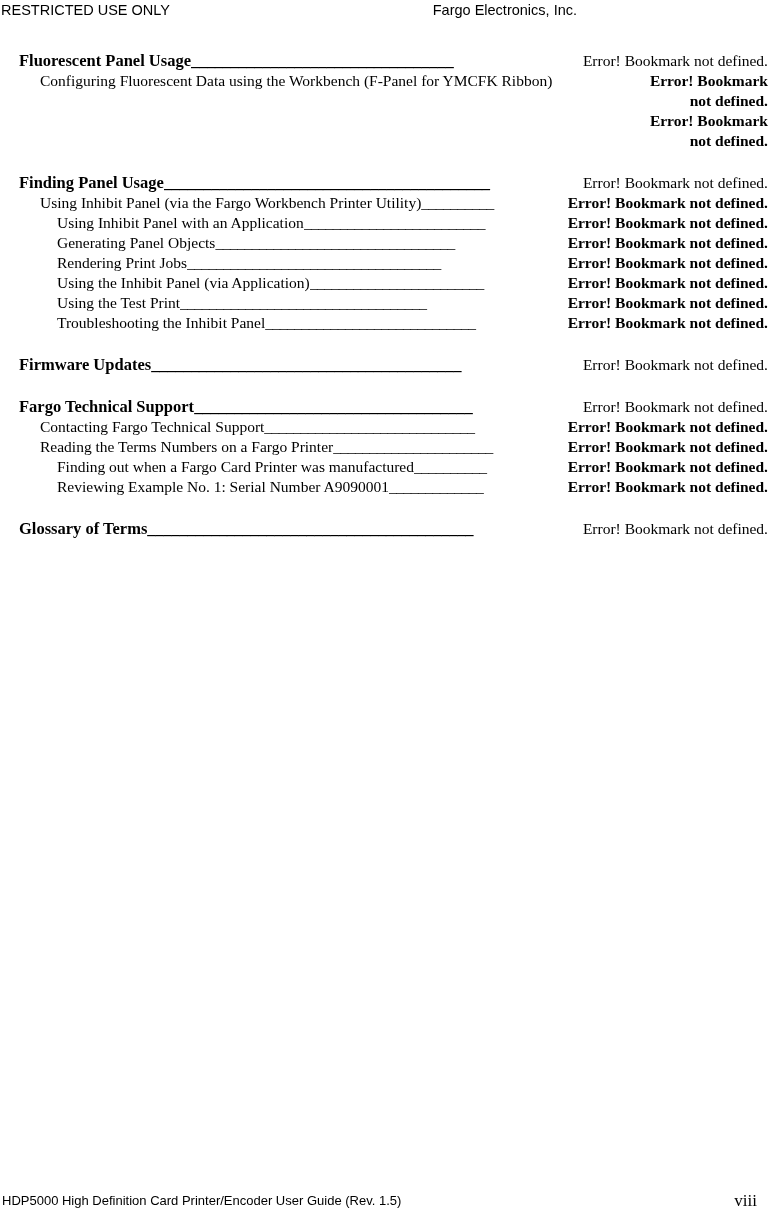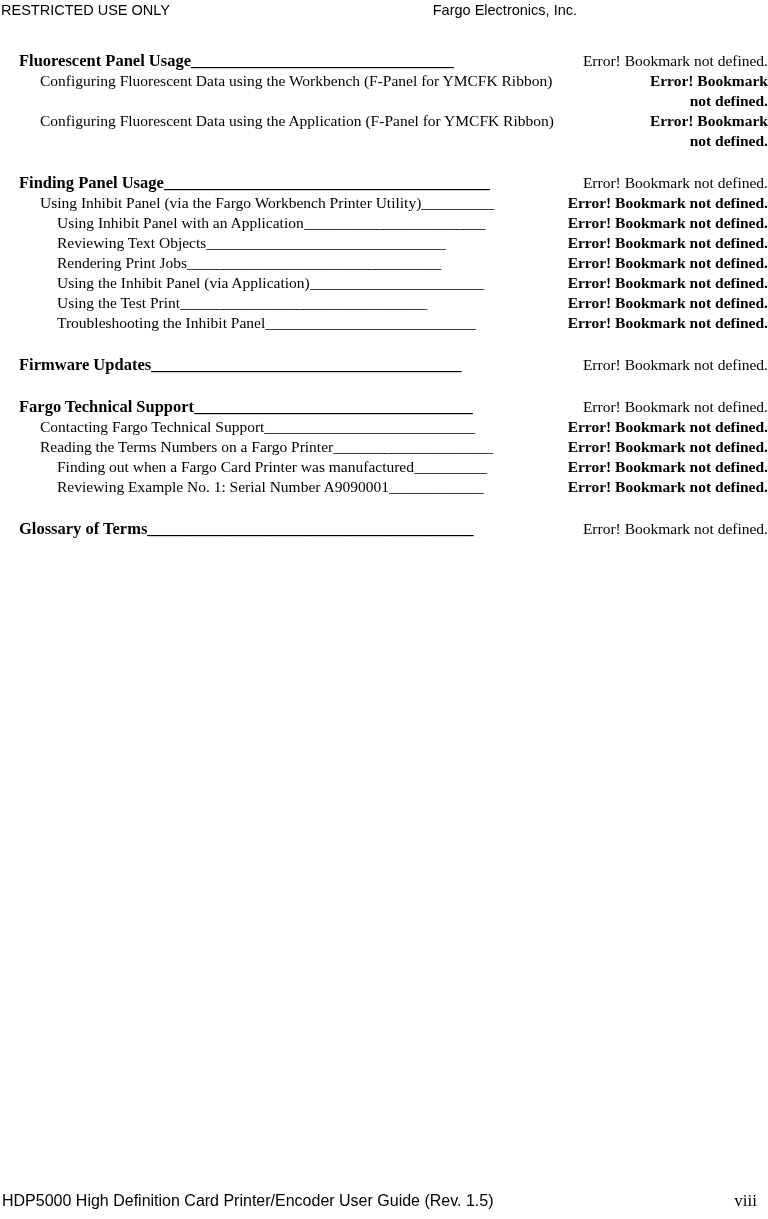--- a/index.html
+++ b/index.html
@@ -143,21 +143,21 @@
     bottom: 0px;
     left: 0px;
     width: 768px;
     height: 30px;
   }
   .footer-left {
     position: absolute;
     left: 2px;
     top: 2px;
     font-family: "Liberation Sans", "DejaVu Sans", sans-serif;
-    font-size: 16px;
+    font-size: 13px;
     line-height: 20px;
     white-space: nowrap;
   }
   .footer-right {
     position: absolute;
     right: 11px;
     top: 2px;
     font-family: "Liberation Serif", "DejaVu Serif", serif;
     font-size: 17px;
     line-height: 20px;
@@ -183,21 +183,20 @@
     <div class="toc-entry lvl2 nolead">
       <div class="entry-line">
         <span class="entry-title">Configuring Fluorescent Data using the Workbench (F-Panel for YMCFK Ribbon)</span>
         <span class="entry-leader">  </span>
         <span class="entry-page">Error! Bookmark</span>
       </div>
     </div>
     <div class="wrap-line">not defined.</div>
     <div class="toc-entry lvl2 nolead">
       <div class="entry-line">
-        <span class="entry-title">Configuring Fluorescent Data using the Application (F-Panel for YMCFK Ribbon)</span>
         <span class="entry-leader">  </span>
         <span class="entry-page">Error! Bookmark</span>
       </div>
     </div>
     <div class="wrap-line">not defined.</div>
     <div class="gap-small"></div>
     <div class="toc-entry lvl1">
       <div class="entry-line">
         <span class="entry-title">Finding Panel Usage </span>
         <span class="entry-leader">_________________________________________</span>
@@ -213,21 +212,21 @@
     </div>
     <div class="toc-entry lvl3">
       <div class="entry-line">
         <span class="entry-title">Using Inhibit Panel with an Application</span>
         <span class="entry-leader">_________________________</span>
         <span class="entry-page">Error! Bookmark not defined.</span>
       </div>
     </div>
     <div class="toc-entry lvl3">
       <div class="entry-line">
-        <span class="entry-title">Reviewing Text Objects </span>
+        <span class="entry-title">Generating Panel Objects </span>
         <span class="entry-leader">_________________________________</span>
         <span class="entry-page">Error! Bookmark not defined.</span>
       </div>
     </div>
     <div class="toc-entry lvl3">
       <div class="entry-line">
         <span class="entry-title">Rendering Print Jobs</span>
         <span class="entry-leader">___________________________________</span>
         <span class="entry-page">Error! Bookmark not defined.</span>
       </div>

